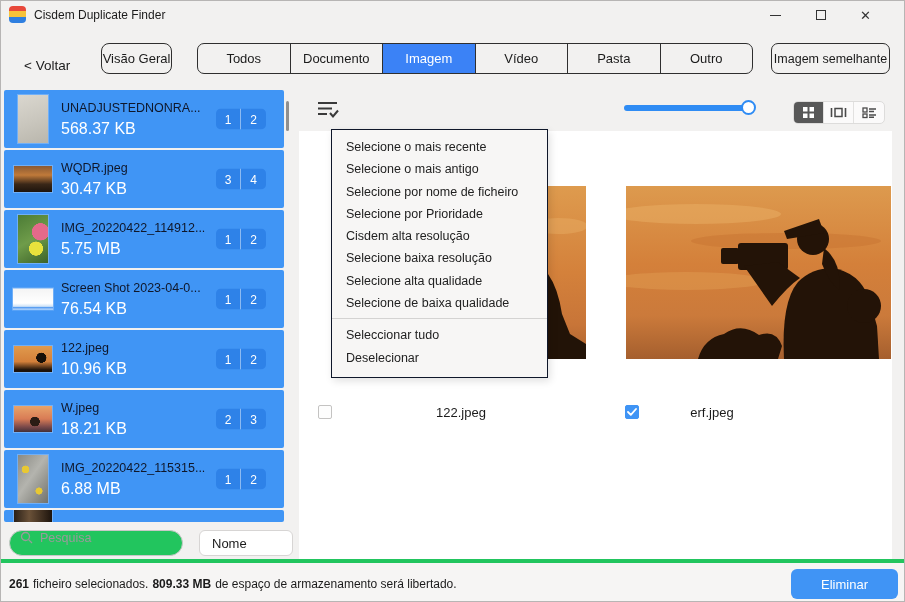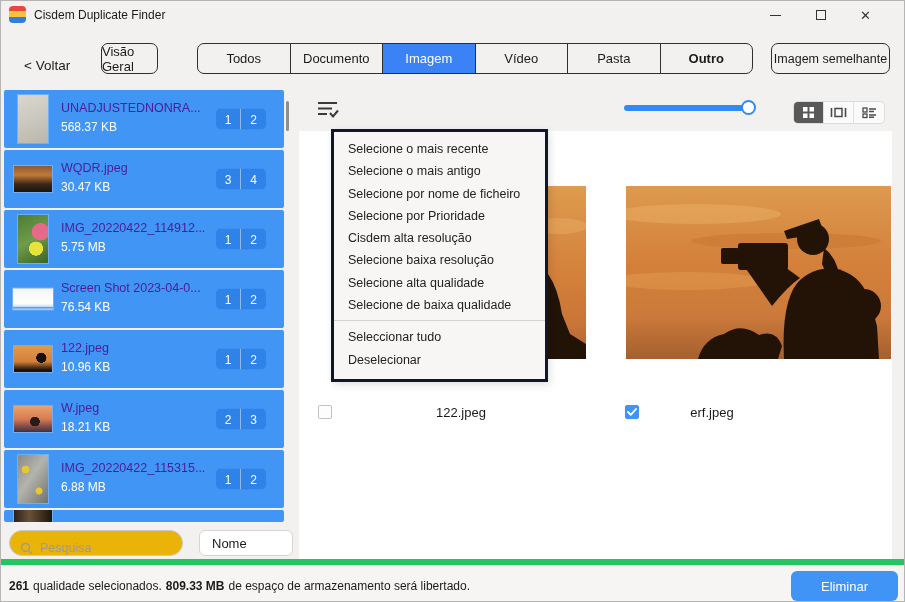--- a/index.html
+++ b/index.html
@@ -15,27 +15,27 @@
   .win-controls { position:absolute; right:0; top:0; height:28px; display:flex; }
   .win-btn { width:45px; height:28px; display:flex; align-items:center; justify-content:center; cursor:default; }
   .glyph-min { display:block; width:11px; height:1px; background:#333; }
   .glyph-max { display:block; width:10px; height:10px; border:1px solid #333; }
   .glyph-close { font-size:13px; color:#333; line-height:1; }
 
   
   .back-link { position:absolute; left:23px; top:42px; height:30px; line-height:30px; font-size:13.5px; color:#1b1b1b;margin-top:8px; }
   .btn-outline { position:absolute; top:42px; height:31px; border:1px solid #2f2f2f; border-radius:7px; background:#f2f1f0;
     font-size:13px; color:#1b1b1b; display:flex; align-items:center; justify-content:center; }
-  .btn-overview { left:100px; width:57px; }
+  .btn-overview { left:100px; width:71px;border-radius:8px; }
   .btn-similar { left:770px; width:119px; font-size:12.5px; }
   .tabs { position:absolute; left:196px; top:42px; width:556px; height:31px; border:1px solid #2f2f2f; border-radius:7px;
     display:flex; overflow:hidden; background:#f2f1f0; }
   .tab { flex:1 1 0; display:flex; align-items:center; justify-content:center; font-size:13px; color:#1b1b1b;
     border-right:1px solid #2f2f2f; }
-  .tab:last-child { border-right:none;font-weight:bold; }
+  .tab:last-child { border-right:none; }
   .tab.active { background:#3b82f6; color:#ffffff; }
 
   
   .sidebar-list { position:absolute; left:3px; top:89px; width:280px; height:433px; overflow:hidden; }
   .side-item { position:relative; width:280px; height:58px; margin-bottom:2px; background:#4095f5; border-radius:2px; }
   .thumb { position:absolute; left:5px; top:50%; transform:translateY(-50%); width:48px; display:flex; align-items:center; justify-content:center; }
   .thumb > div { box-shadow:0 0 0 1px rgba(255,255,255,0.25); }
   .t1 { width:30px; height:48px; background:linear-gradient(160deg,#dad7cf 0%, #c9c6bd 55%, #b9b6ac 100%); }
   .t2 { width:38px; height:26px; background:linear-gradient(to bottom,#8a5a33 0%, #c07a3a 35%, #3a2718 70%, #1d140d 100%); }
   .t3 { width:30px; height:48px; background:radial-gradient(circle at 60% 70%, #e8e23c 0 18%, transparent 19%),
@@ -43,33 +43,33 @@
         linear-gradient(150deg,#4c7c36 0%, #6f9c4a 50%, #3c6329 100%); }
   .t4 { width:40px; height:21px; background:linear-gradient(to bottom,#f4f4f4 0%, #ffffff 70%, #cfe3f7 85%, #3b8cf0 92%, #ffffff 100%); }
   .t5 { width:38px; height:26px; background:radial-gradient(circle at 72% 45%, #171008 0 16%, transparent 17%),
         linear-gradient(to bottom,#e09a4d 0%, #d4803a 60%, #1d1209 92%); }
   .t6 { width:38px; height:26px; background:radial-gradient(circle at 55% 60%, #2a1c14 0 18%, transparent 19%),
         linear-gradient(to bottom,#e8a46a 0%, #d87b55 50%, #7c4a4a 80%, #433038 100%); }
   .t7 { width:30px; height:48px; background:radial-gradient(circle at 25% 30%, #e8c832 0 9%, transparent 10%),
         radial-gradient(circle at 70% 75%, #e8c832 0 8%, transparent 9%),
         linear-gradient(125deg,#8a8a84 0%, #b4b4ae 45%, #72726c 100%); }
   .t8 { width:38px; height:12px; background:linear-gradient(90deg,#2a2018 0%, #6a5138 40%, #1d140d 100%); }
-  .side-name { position:absolute; left:57px; top:11px; width:150px; font-size:12.5px; color:#4c1d95;
+  .side-name { position:absolute; left:57px; top:11px; width:150px; font-size:12.5px; color:#0f172a;
     white-space:nowrap; overflow:hidden; }
-  .side-size { position:absolute; left:57px; top:30px; font-size:12px; color:#ffffff; }
+  .side-size { position:absolute; left:57px; top:30px; font-size:16px; color:#ffffff; }
   .badges { position:absolute; right:18px; top:50%; transform:translateY(-50%); display:flex; border-radius:5px; overflow:hidden; }
   .badge-cell { width:25px; height:21px; background:#2e82e8; color:#fff; font-size:12px;
     display:flex; align-items:center; justify-content:center; }
   .badge-cell:first-child { border-right:1px solid rgba(255,255,255,0.45); }
   .side-item.partial { height:12px; border-radius:2px; }
   .scrollbar-thumb { position:absolute; left:285px; top:100px; width:3px; height:30px; background:#8f8f8f; border-radius:2px; }
 
   
-  .search-box { position:absolute; left:8px; top:529px; width:174px; height:26px; background:#eab308;
-    border:1px solid #c9c8c7; border-radius:13px; display:flex; align-items:flex-end; padding:0 8px 0 10px; }
+  .search-box { position:absolute; left:8px; top:529px; width:174px; height:26px; background:#22c55e;
+    border:1px solid #c9c8c7; border-radius:13px; display:flex; align-items:flex-start; padding:0 8px 0 10px; }
   .search-box svg { flex:0 0 auto; }
   .search-input { border:none; outline:none; background:transparent; margin-left:7px; width:130px;
     font-size:12.5px; color:#333; font-family:"Liberation Sans", sans-serif; }
   .search-input::placeholder { color:#9a9a9a; }
   .sort-select { position:absolute; left:198px; top:529px; width:94px; height:26px; background:#ffffff;
     border:1px solid #d7d5d4; border-radius:6px; display:flex; align-items:center; justify-content:space-between;
     padding:0 10px 0 12px; font-size:13px; color:#1b1b1b;gap:48px; }
 
   
   .content-bg { position:absolute; left:298px; top:130px; right:12px; bottom:42px; background:#ffffff; }
@@ -90,26 +90,26 @@
     display:flex; align-items:center; justify-content:center; }
   .checkbox.checked { background:#3f94f5; border-color:#3f94f5; }
   .cb-1 { left:317px; top:404px; }
   .cb-2 { left:624px; top:404px; }
   .file-label { position:absolute; top:404px; font-size:13px; color:#1b1b1b; text-align:center; }
   .fl-1 { left:330px; width:260px; }
   .fl-2 { left:641px; width:140px; }
 
   
   .sort-menu { position:absolute; left:330px; top:128px; width:217px; background:#f7f6f5;
-    border:3px solid #0f172a; box-shadow:2px 3px 8px rgba(0,0,0,0.12); padding:6px 0 8px 0; z-index:5; }
+    border:1px solid #0f172a; box-shadow:2px 3px 8px rgba(0,0,0,0.12); padding:6px 0 8px 0; z-index:5; }
   .menu-item { height:22.3px; line-height:22.3px; padding-left:14px; font-size:12.5px; color:#222; white-space:nowrap; }
   .menu-sep { height:1px; background:#d4d3d2; margin:4px 0 5px 0; }
 
   
-  .statusbar { position:absolute; left:0; right:0; bottom:0; height:42px; background:#f6f5f4; border-top:6px solid #22c55e; }
+  .statusbar { position:absolute; left:0; right:0; bottom:0; height:42px; background:#f6f5f4; border-top:4px solid #22c55e; }
   .status-text { position:absolute; left:8px; top:0; height:42px; display:flex; align-items:center; font-size:12px; color:#1b1b1b; }
   .status-text .b { font-weight:bold; margin-right:4px; }
   .status-text .r { margin-right:4px; }
   .delete-btn { position:absolute; left:790px; top:6px; width:107px; height:30px; background:#4094f5; color:#ffffff;
     border:none; border-radius:6px; font-size:13px; font-family:"Liberation Sans", sans-serif; }
 </style>
 </head>
 <body>
 
 <div class="window">
@@ -344,20 +344,20 @@
     <div class="menu-item">Selecione alta qualidade</div>
     <div class="menu-item">Selecione de baixa qualidade</div>
     <div class="menu-sep"></div>
     <div class="menu-item">Seleccionar tudo</div>
     <div class="menu-item">Deselecionar</div>
   </div>
 
   <div class="statusbar">
     <div class="status-text">
       <span class="b">261</span>
-      <span class="r">qualidade selecionados.</span>
+      <span class="r">ficheiro selecionados.</span>
       <span class="b">809.33 MB</span>
       <span class="r">de espaço de armazenamento será libertado.</span>
     </div>
     <button class="delete-btn">Eliminar</button>
   </div>
 
 </div>
 
 </body></html>

